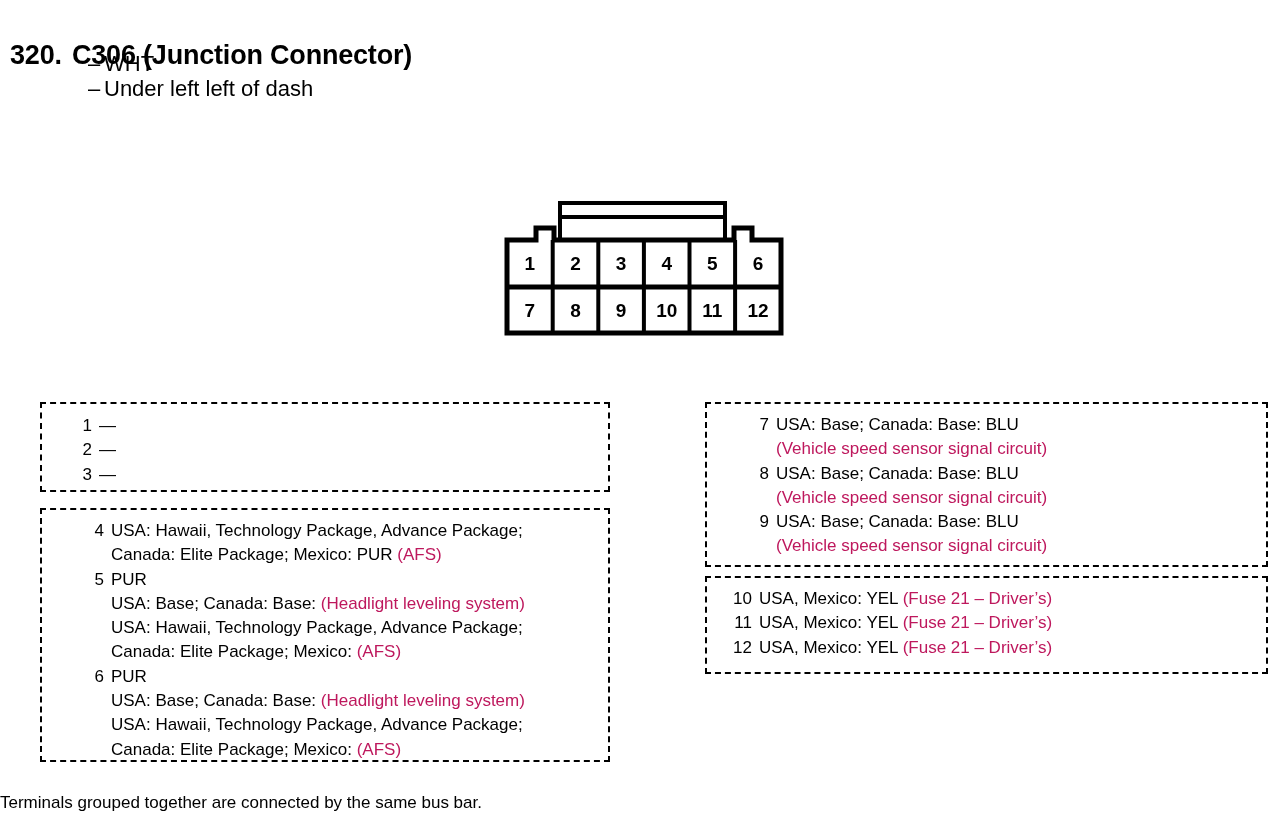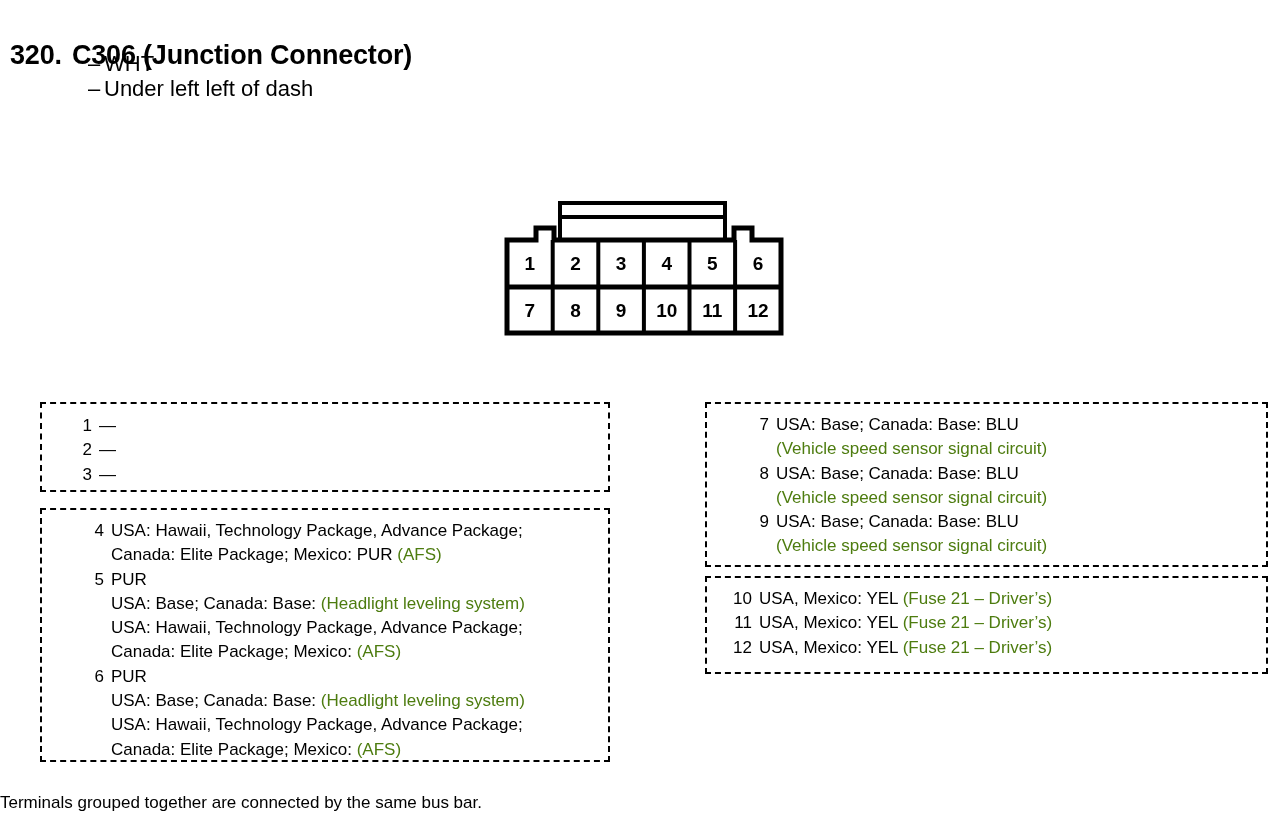--- a/index.html
+++ b/index.html
@@ -81,21 +81,21 @@
     white-space: nowrap;
   }
   .term-lines {
     flex: 1 1 auto;
     min-width: 0;
   }
   .term-line {
     white-space: nowrap;
   }
   .circuit {
-    color: #4d7c0f;
+    color: #be185d;
   }
 
   
   #box-1-3   { left: 40px;  top: 402px; width: 570px; height: 90px; }
   #box-4-6   { left: 40px;  top: 508px; width: 570px; height: 254px; }
   #box-7-9   { left: 705px; top: 402px; width: 563px; height: 165px; }
   #box-10-12 { left: 705px; top: 576px; width: 563px; height: 98px; }
 
   #box-1-3 .term-list   { margin: 10px 0 0 28px; }
   #box-1-3 .term-num    { flex-basis: 22px; }

